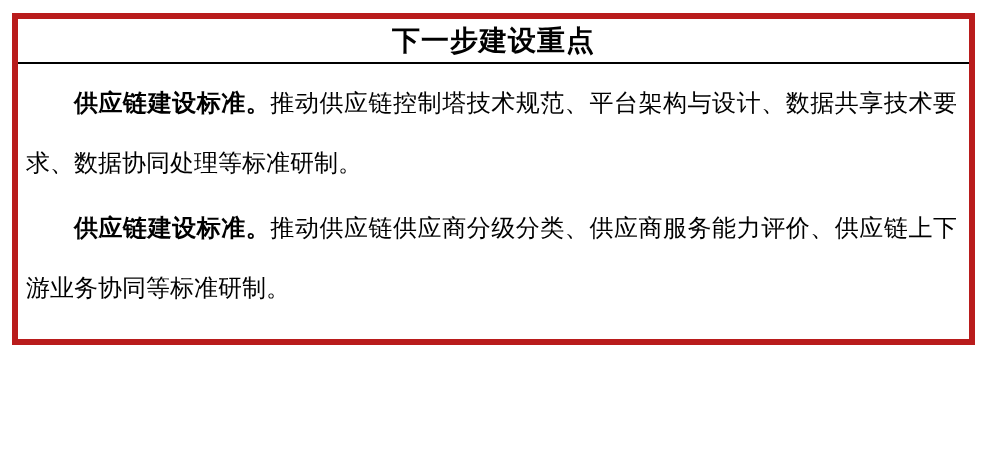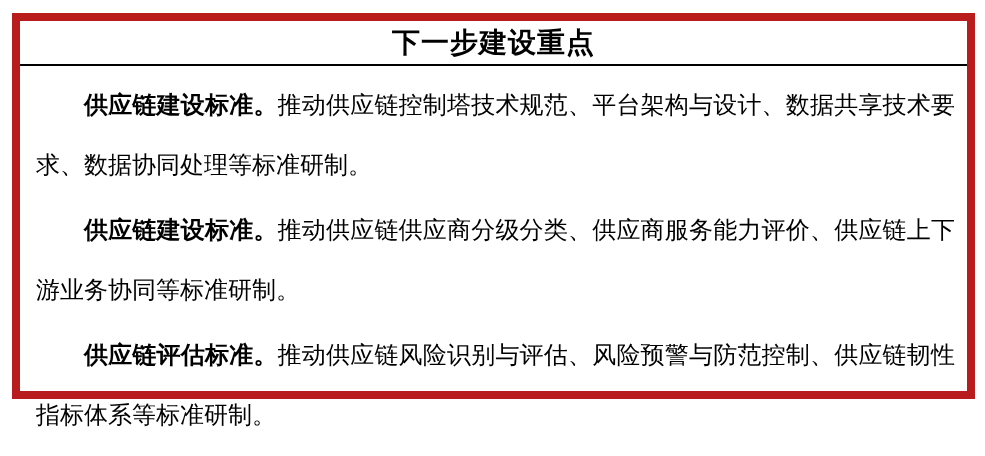--- a/index.html
+++ b/index.html
@@ -12,23 +12,23 @@
     height: 456px;
     position: relative;
     font-family: "Liberation Sans", "DejaVu Sans", sans-serif;
     color: #000000;
   }
   .panel {
     position: absolute;
     left: 12px;
     top: 13px;
     width: 963px;
-    height: 386px;
+    height: 332px;
     box-sizing: border-box;
-    border: 8px solid #b91c1c;
+    border: 6px solid #b91c1c;
     background: #ffffff;
   }
   .panel-header {
     height: 45px;
     box-sizing: border-box;
     border-bottom: 2px solid #000000;
     display: flex;
     align-items: center;
     justify-content: center;
   }
@@ -37,33 +37,32 @@
     font-weight: 600;
     letter-spacing: 1px;
     line-height: 1;
   }
   .panel-body {
     padding: 9px 12px 0 8px;
     font-size: 24px;
     text-align: justify;
   }
   .panel-body p {
-    margin: 0 0 5px 8px;
+    margin: 0 0 5px 0;
     line-height: 60px;
     text-indent: 2em;
   }
   .lead {
     font-weight: 700;
   }
 </style>
 </head>
 <body>
 
 <div class="panel">
   <div class="panel-header">
     <span class="panel-title">下一步建设重点</span>
   </div>
   <div class="panel-body">
     <p><span class="lead">供应链建设标准。</span><span>推动供应链控制塔技术规范、平台架构与设计、数据共享技术要求、数据协同处理等标准研制。</span></p>
     <p><span class="lead">供应链建设标准。</span><span>推动供应链供应商分级分类、供应商服务能力评价、供应链上下游业务协同等标准研制。</span></p>
-    <p><span class="lead">供应链评估标准。</span><span>推动供应链风险识别与评估、风险预警与防范控制、供应链韧性指标体系等标准研制。</span></p>
   </div>
 </div>
 
 </body></html>

